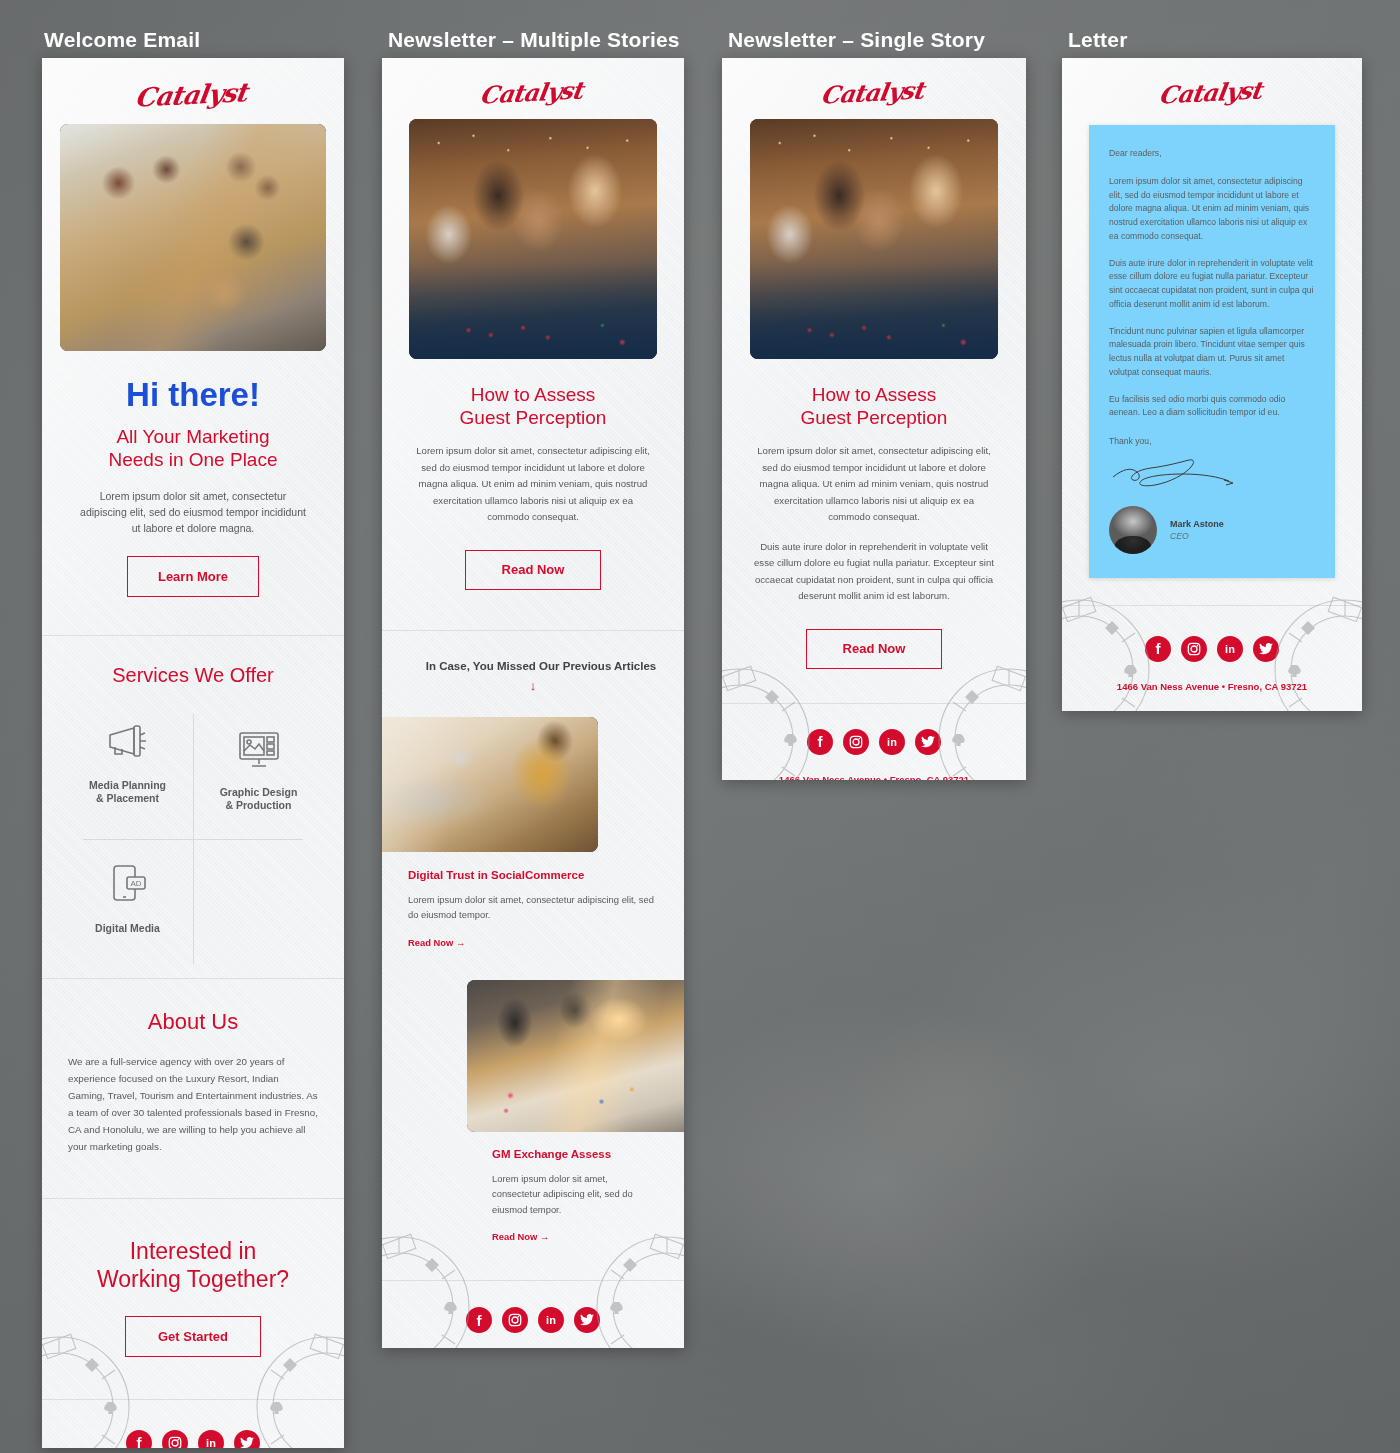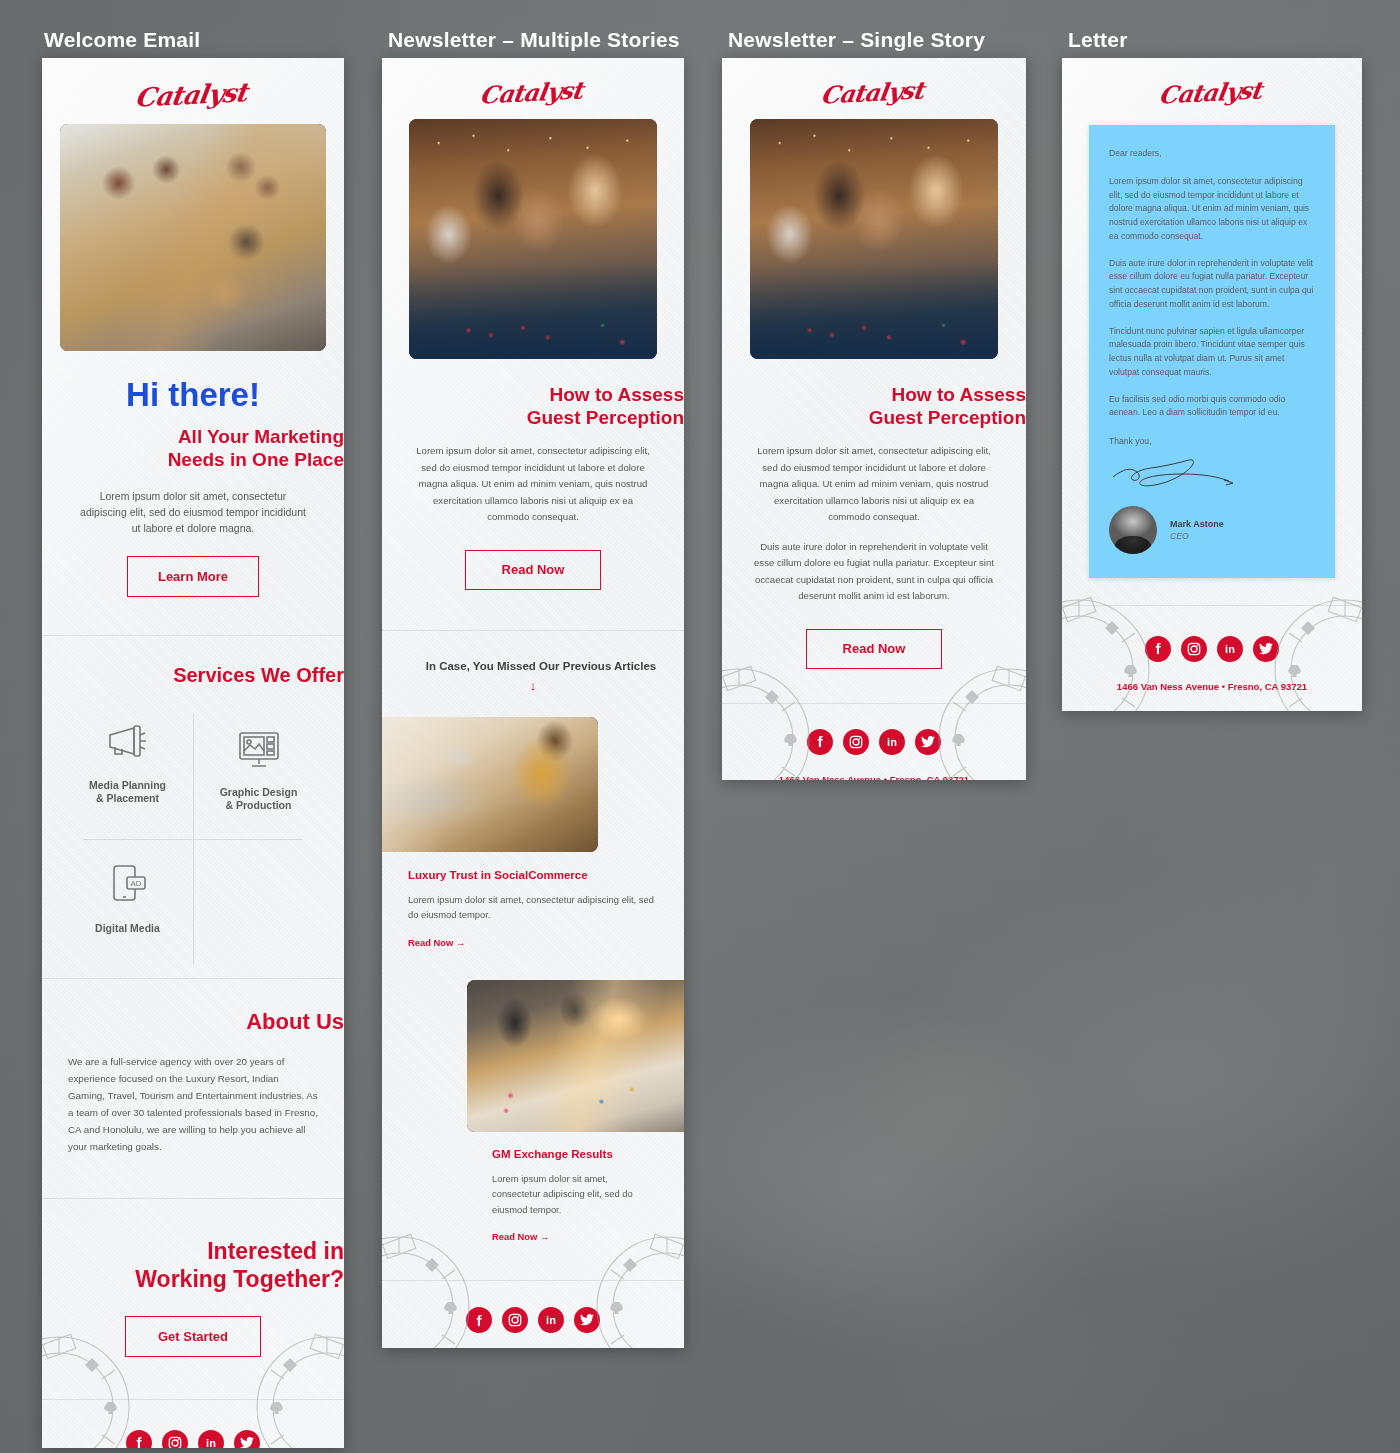--- a/index.html
+++ b/index.html
@@ -157,21 +157,21 @@
       radial-gradient(circle 5px at 18% 86%, #e8417a, transparent 60%),
       radial-gradient(circle 5px at 62% 80%, #3b82c4, transparent 60%),
       radial-gradient(circle 5px at 76% 72%, #f0a33a, transparent 60%),
       linear-gradient(105deg, transparent 40%, rgba(255,220,160,.45) 58%, transparent 78%);
   }
 
   .h1 {
     color: #1d4ed8; font-weight: 700; text-align: center; line-height: 1.1;
   }
   .h2 {
-    color: #d30c2e; font-weight: 700; text-align: right; line-height: 1.22;
+    color: #d30c2e; font-weight: 400; text-align: center; line-height: 1.22;
   }
   .body-txt {
     color: #58595b; text-align: center; line-height: 1.55;
   }
   .btn-outline {
     border: 1.5px solid #d30c2e;
     color: #d30c2e;
     font-weight: 700;
     display: flex; align-items: center; justify-content: center;
     margin: 0 auto;
@@ -361,30 +361,30 @@
 
   <div class="divider" style="margin-top:40px;"></div>
 
   <div style="text-align:center;color:#414243;font-weight:700;font-size:11.5px;margin-top:29px;padding-left:16px;">In Case, You Missed Our Previous Articles</div>
   <div style="text-align:center;color:#d30c2e;font-size:13px;margin-top:6px;">↓</div>
 
   <div class="hero-img" style="margin-left:0;margin-right:86px;margin-top:24px;height:135px;border-radius:0 8px 8px 0;">
     <div class="ph ph-social"></div>
   </div>
   <div style="margin:17px 26px 0;">
-    <div style="color:#d30c2e;font-weight:700;font-size:11.5px;">Luxury Trust in SocialCommerce</div>
+    <div style="color:#d30c2e;font-weight:700;font-size:11.5px;">Digital Trust in SocialCommerce</div>
     <div style="color:#58595b;font-size:9.4px;line-height:1.65;margin-top:11px;">Lorem ipsum dolor sit amet, consectetur adipiscing elit, sed do eiusmod tempor.</div>
     <div style="color:#d30c2e;font-weight:700;font-size:9.4px;margin-top:14px;">Read Now →</div>
   </div>
 
   <div class="hero-img" style="margin-left:85px;margin-right:0;margin-top:32px;height:152px;border-radius:8px 0 0 8px;">
     <div class="ph ph-gm"></div>
   </div>
   <div style="margin:16px 26px 0 110px;">
-    <div style="color:#d30c2e;font-weight:700;font-size:11.5px;">GM Exchange Results</div>
+    <div style="color:#d30c2e;font-weight:700;font-size:11.5px;">GM Exchange Assess</div>
     <div style="color:#58595b;font-size:9.4px;line-height:1.65;margin-top:11px;">Lorem ipsum dolor sit amet, consectetur adipiscing elit, sed do eiusmod tempor.</div>
     <div style="color:#d30c2e;font-weight:700;font-size:9.4px;margin-top:14px;">Read Now →</div>
   </div>
 
   <div class="divider" style="margin-top:38px;"></div>
 
   <div class="social-row" style="margin-top:26px;">
     <div class="social" style="width:26px;height:26px;font-size:15px;font-weight:700;">f</div>
     <div class="social" style="width:26px;height:26px;">
       <svg width="14" height="14" viewBox="0 0 14 14" fill="none" stroke="#fff" stroke-width="1.3">

